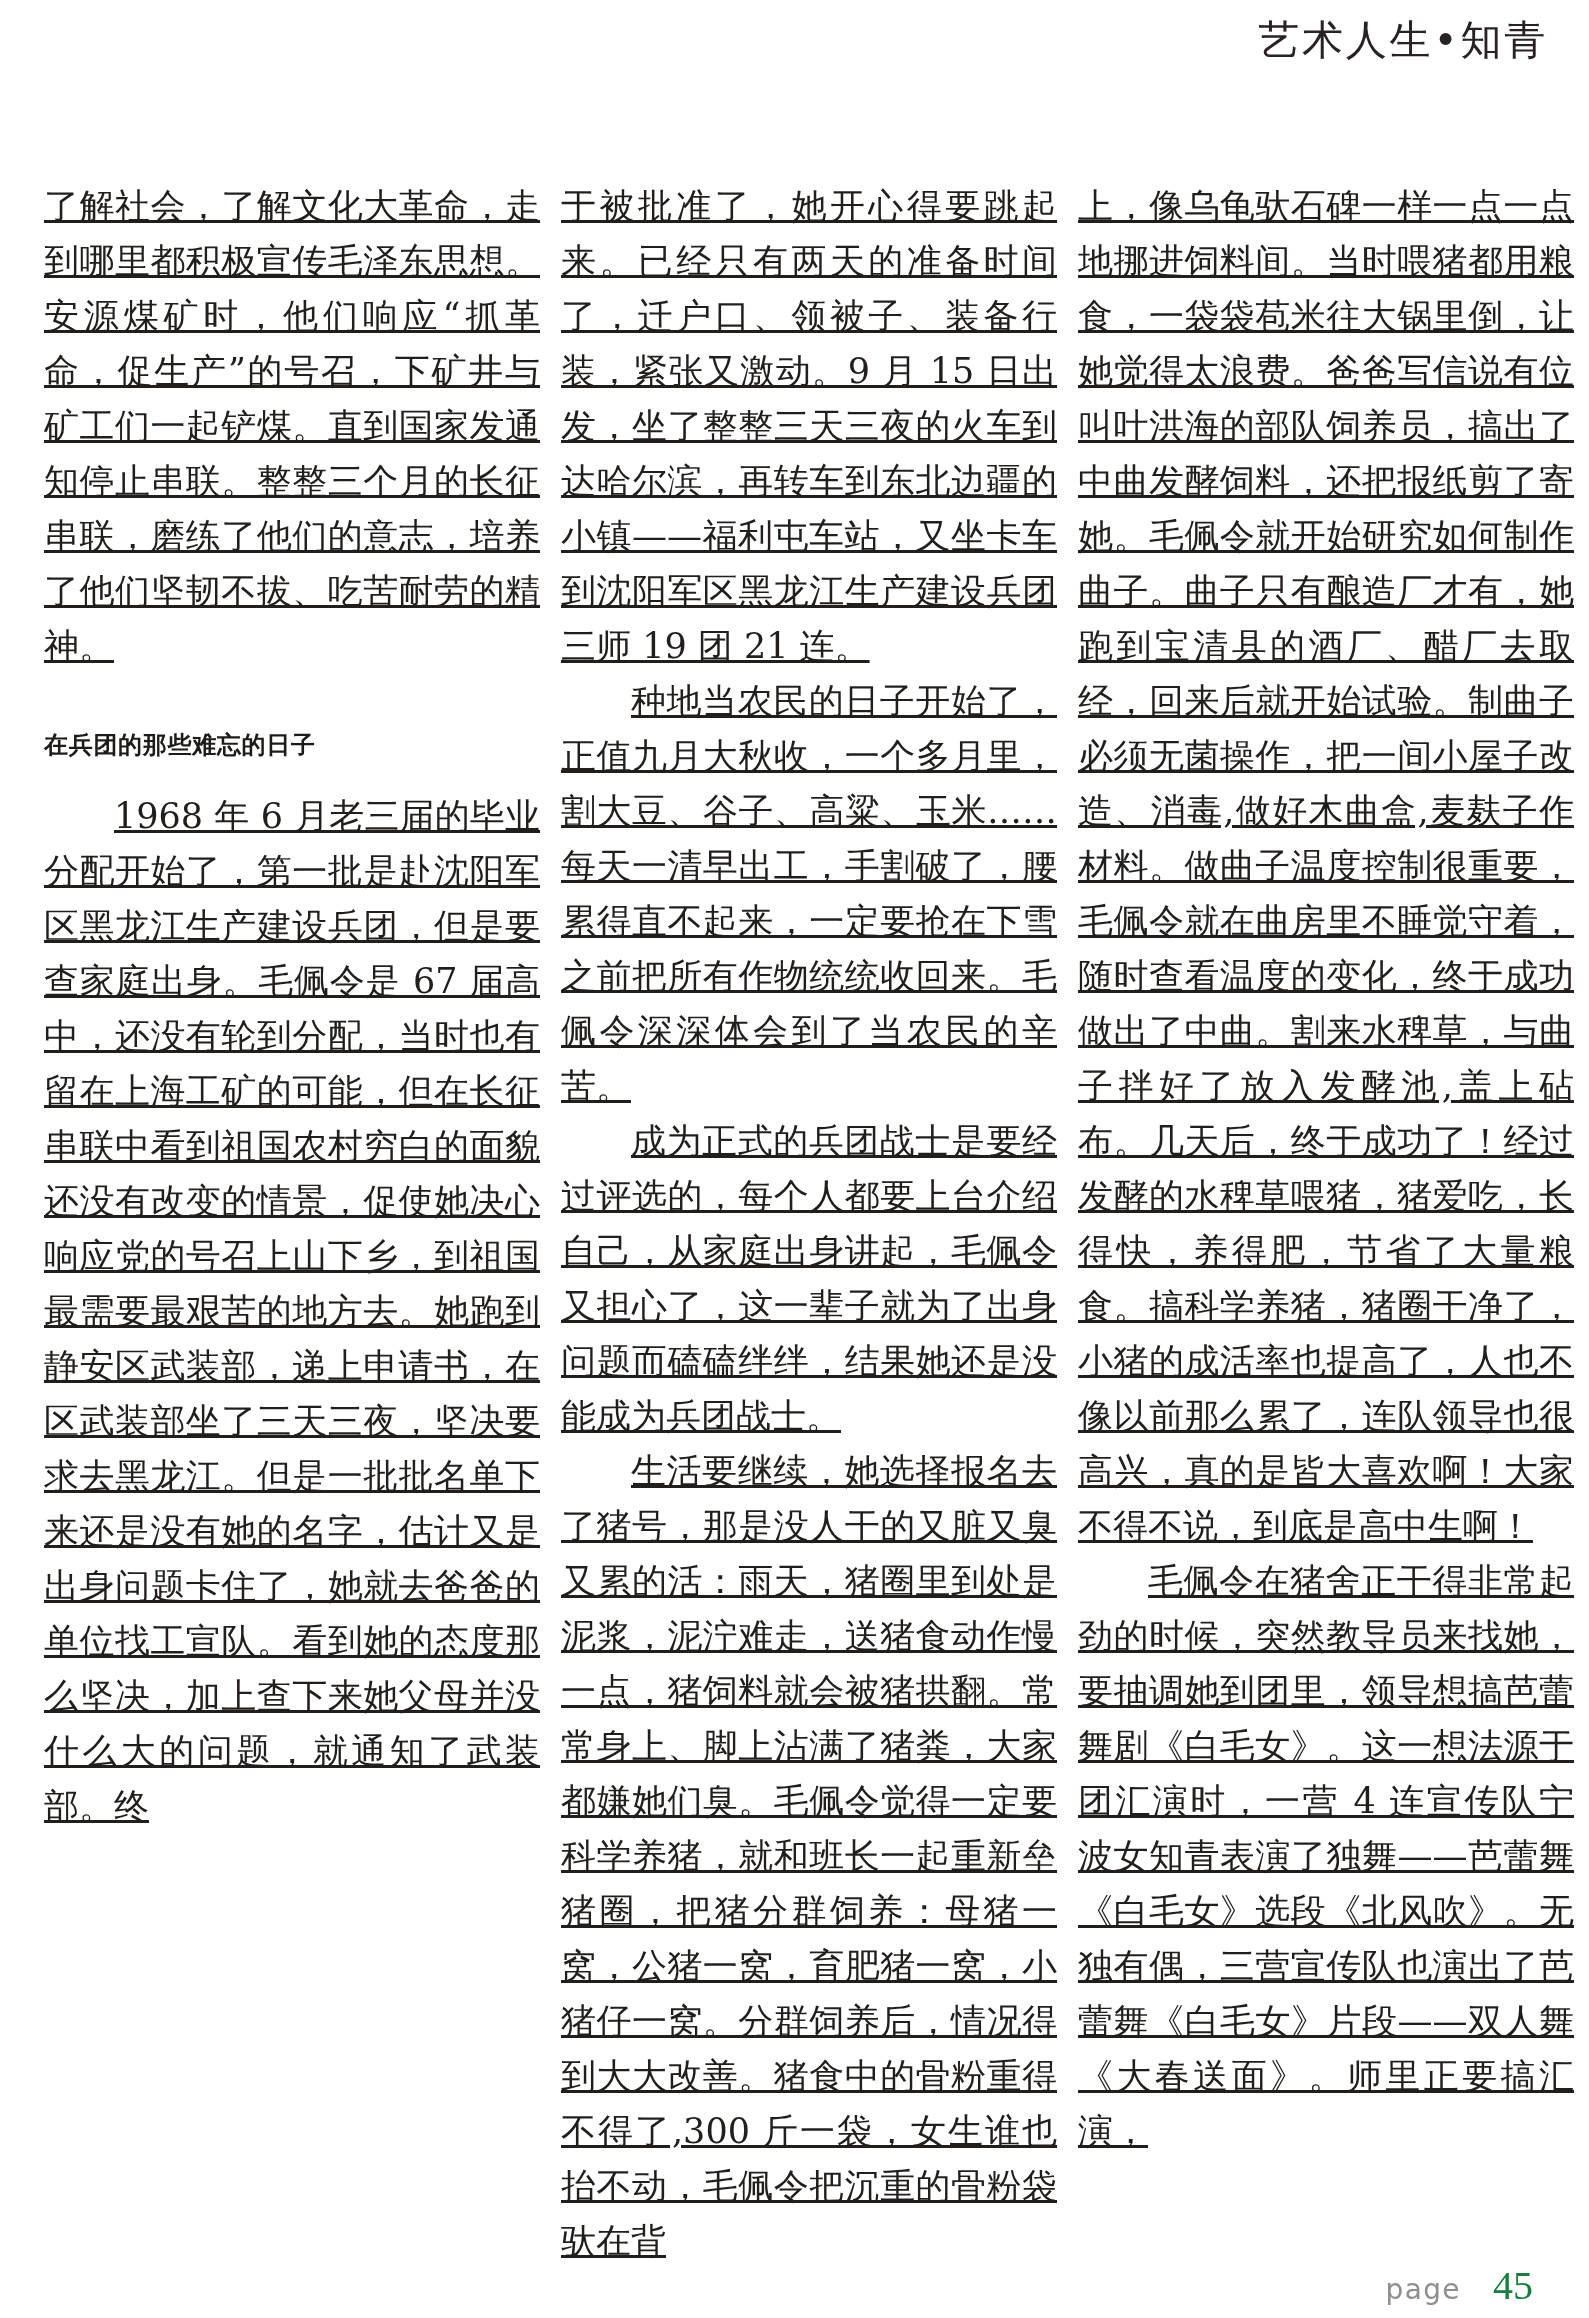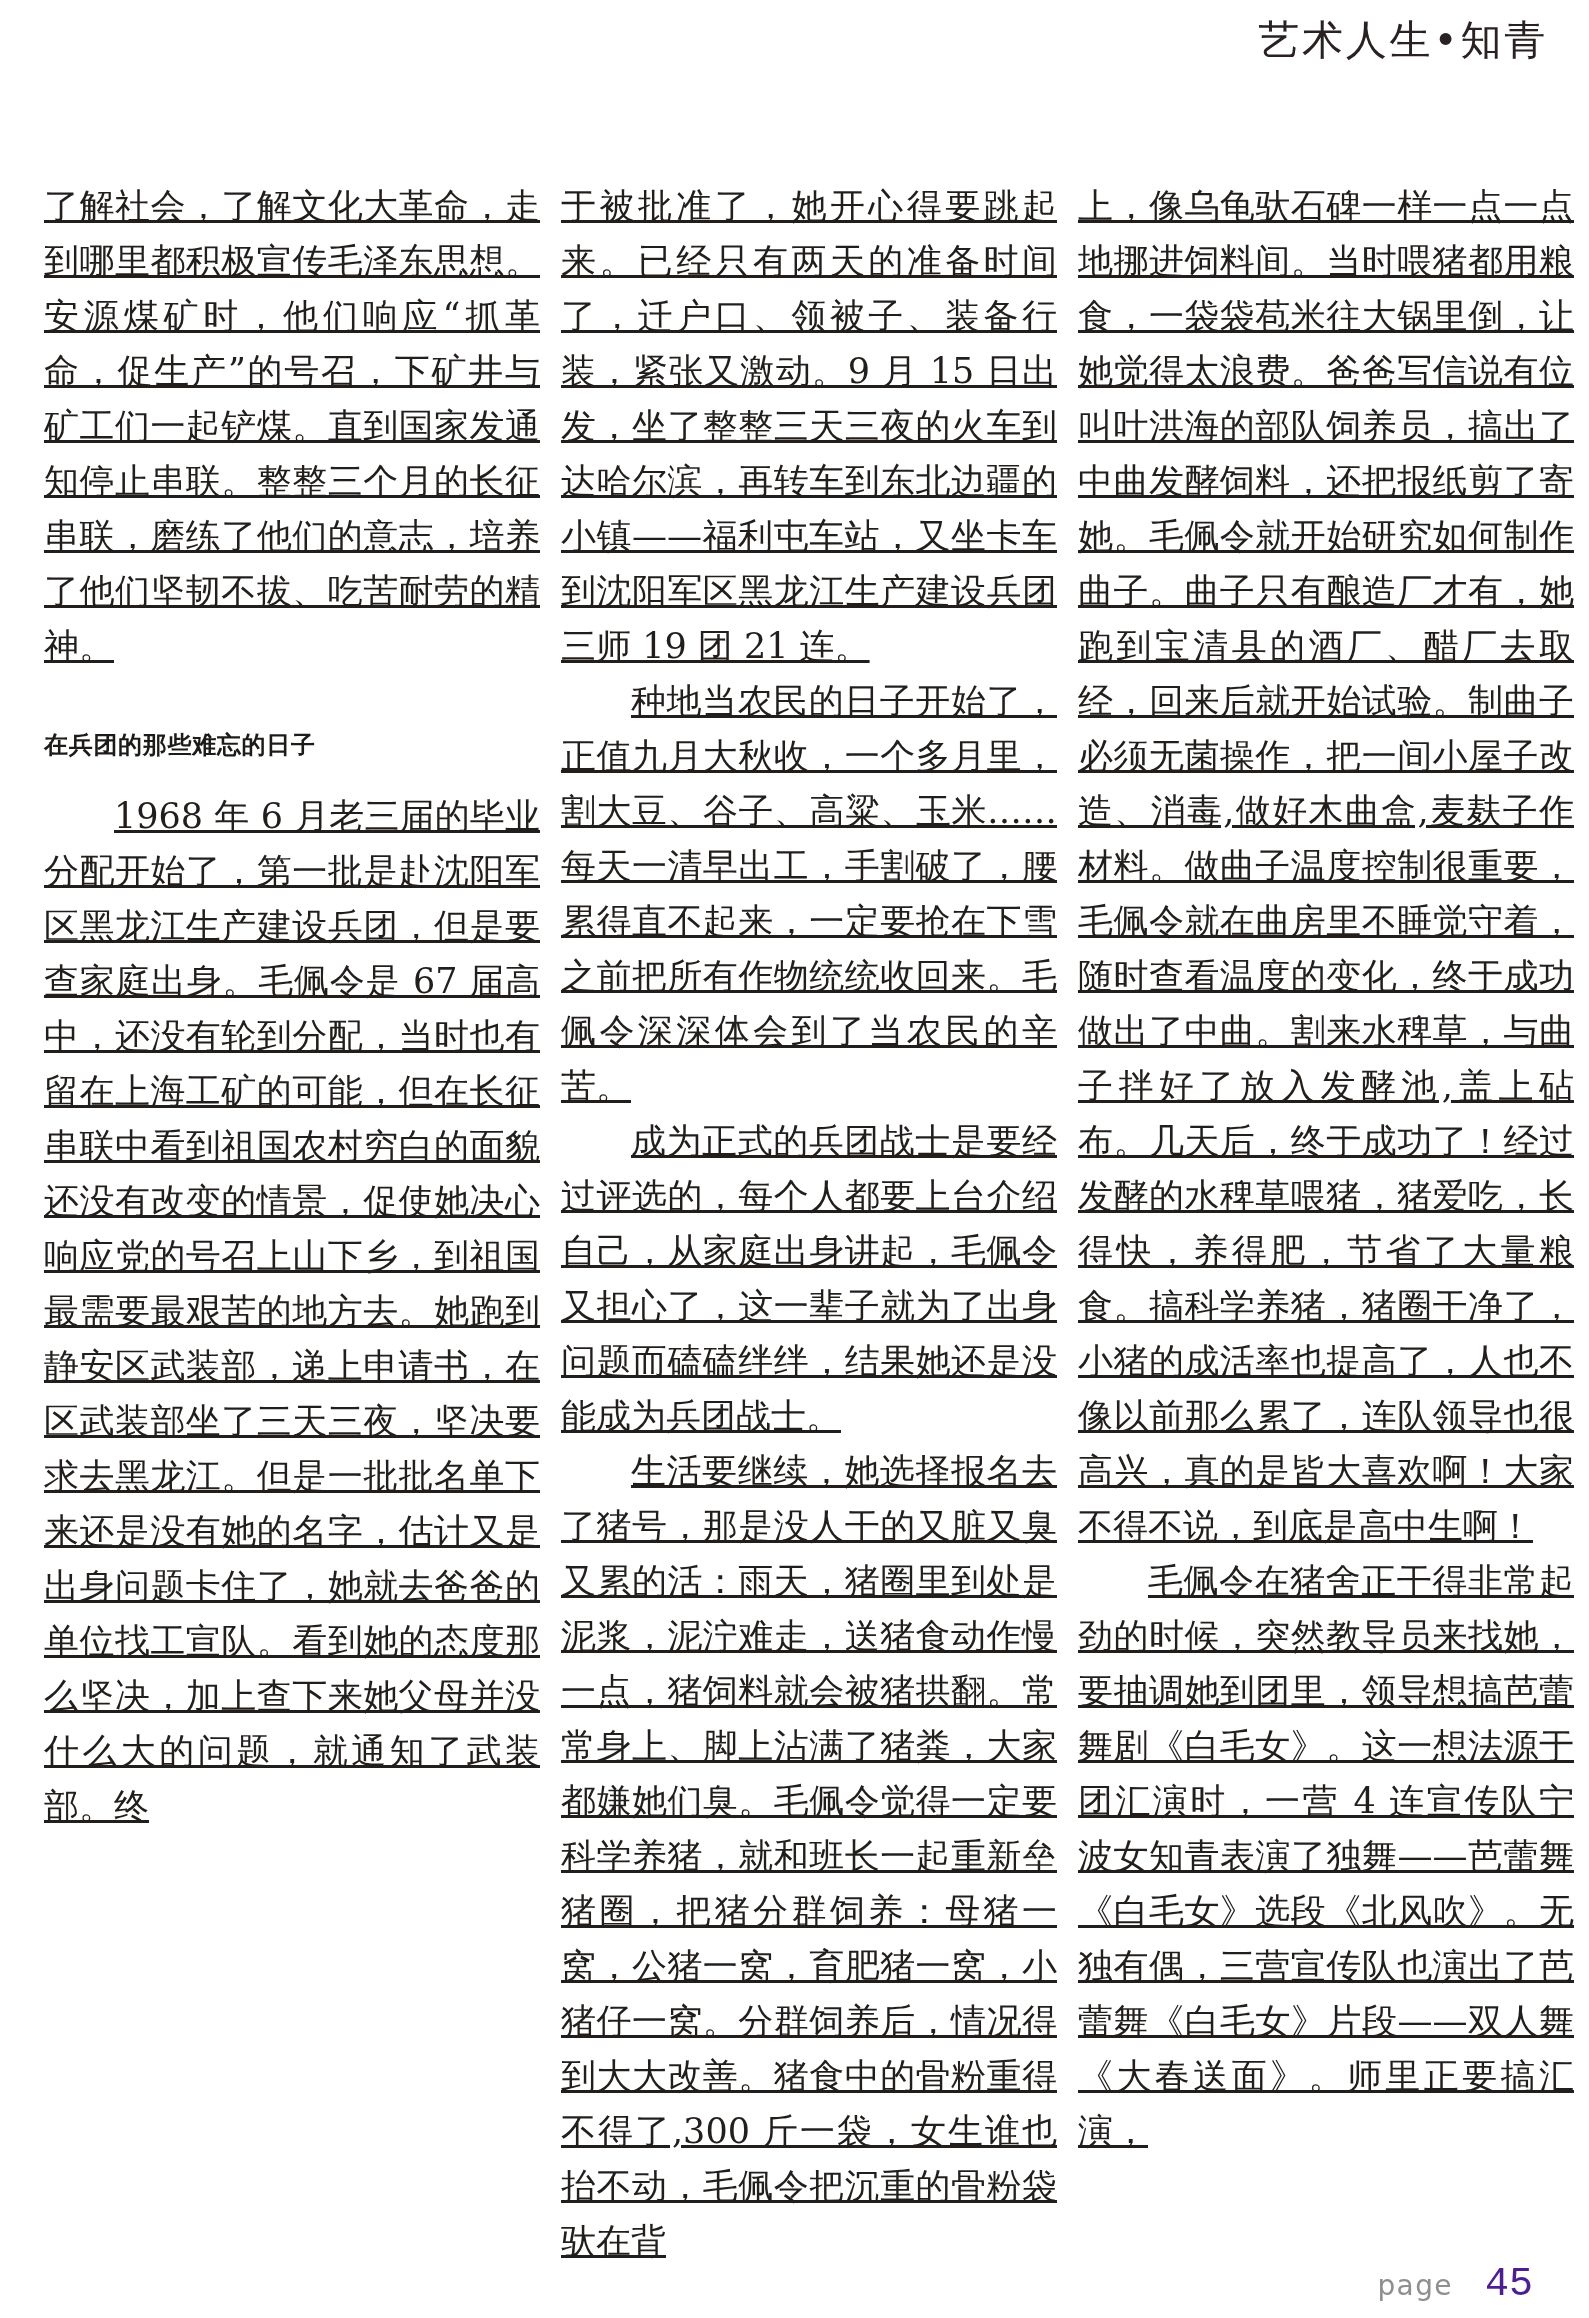--- a/index.html
+++ b/index.html
@@ -59,22 +59,22 @@
     margin-top: 16px;
   }
   .page-footer .page-label {
     font-size: 28px;
     color: #8f8f8f;
     font-family: "DejaVu Sans", "Liberation Sans", sans-serif;
     letter-spacing: 1.4px;
   }
   .page-footer .page-number {
     font-size: 40px;
-    color: #4c1d95;
-    font-family: Liberation Mono, monospace;
+    color: #15803d;
+    font-family: Liberation Serif, serif;
   }
 </style>
 </head>
 <body>
 
 <div class="page">
 
   <div class="magazine-header">艺术人生•知青</div>
 
   <div class="col col-1">

